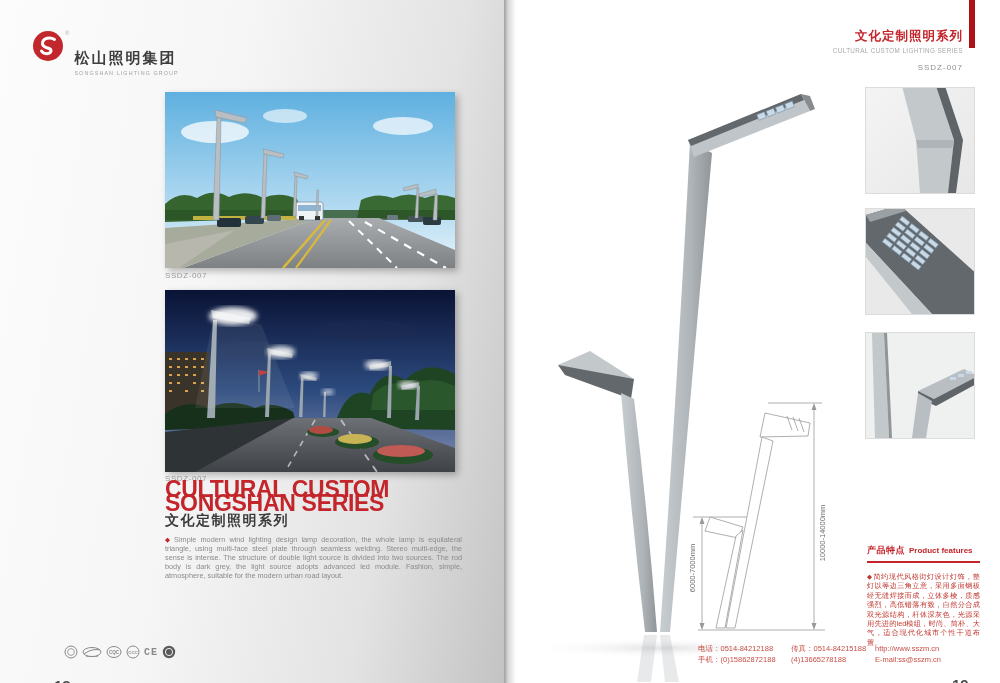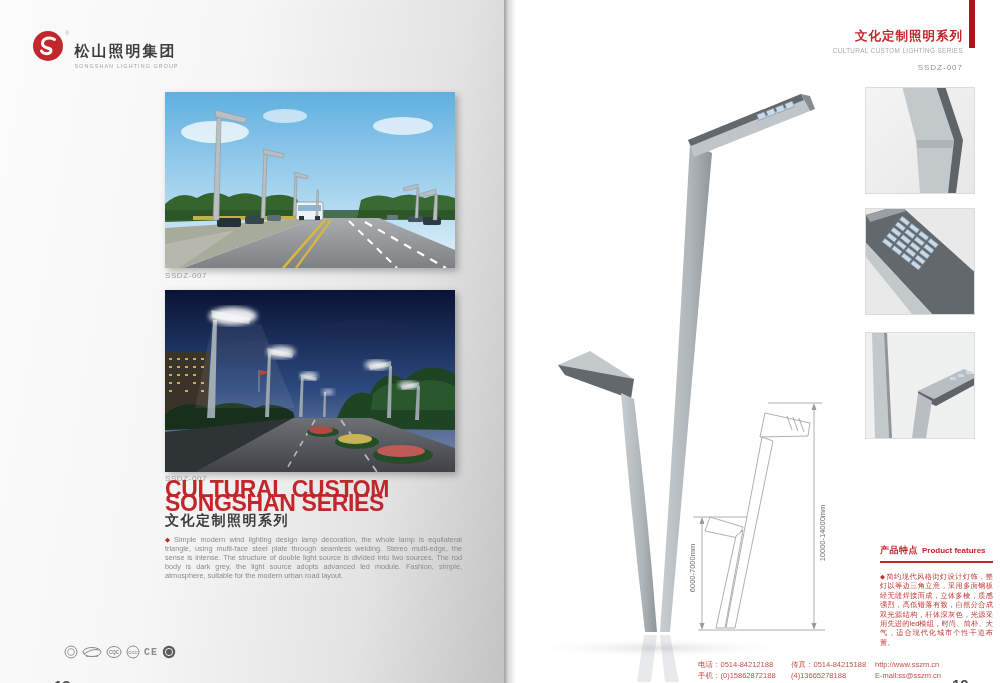--- a/index.html
+++ b/index.html
@@ -10,21 +10,21 @@
   .left-page { position:absolute; left:0; top:0; width:505px; height:683px;
     background:linear-gradient(100deg,#fcfcfc 0%,#f6f6f6 40%,#e3e3e3 75%,#c3c3c3 100%); }
   .gutter { position:absolute; left:504px; top:0; width:12px; height:683px;
     background:linear-gradient(to right,#9f9f9f 0%,#d9d9d9 35%,#ffffff 100%); }
   .right-page { position:absolute; left:516px; top:0; width:484px; height:683px; background:#fff; }
 
   
   .logo-wrap { position:absolute; left:32px; top:30px; display:flex; align-items:flex-start; }
   .logo-mark { width:32px; height:32px; }
   .logo-reg { font-size:6px; color:#b0b0b0; margin-left:1px; }
-  .logo-text { margin-left:5px; margin-top:12px; }
+  .logo-text { margin-left:5px; margin-top:19px; }
   .logo-cn { font-size:15px; font-weight:bold; color:#3e3e3e; letter-spacing:2px; }
   .logo-en { font-size:5.4px; color:#a2a2a2; letter-spacing:1.1px; margin-top:2px; }
 
   
   .photo { position:absolute; left:165px; width:290px; box-shadow:3px 3px 7px rgba(0,0,0,.28); }
   .photo svg { display:block; }
   .photo1 { top:92px; height:176px; }
   .photo2 { top:290px; height:182px; }
   .photo-label { position:absolute; left:165px; font-size:8px; color:#9a9a9a; letter-spacing:.6px; }
   .label1 { top:271px; }
@@ -57,30 +57,30 @@
   
   .render { position:absolute; left:505px; top:0; width:495px; height:683px; }
 
   
   .thumb { position:absolute; left:865px; width:110px; height:107px; border:1px solid #dcdcdc;
     background:linear-gradient(135deg,#f4f4f4,#e7e7e7); overflow:hidden; }
   .thumb svg { display:block; }
   .thumb1 { top:87px; } .thumb2 { top:208px; } .thumb3 { top:332px; }
 
   
-  .features { position:absolute; left:867px; top:544px; width:113px;margin-left:13px; }
+  .features { position:absolute; left:867px; top:544px; width:113px; }
   .features-head { display:flex; align-items:baseline; gap:4px; }
   .features-cn { font-size:9px; font-weight:bold; color:#c3252b; letter-spacing:.5px; }
   .features-en { font-size:8px; font-weight:bold; color:#c3252b; }
   .features-rule { height:2px; background:#c3252b; margin-top:4px; }
   .features-body { margin-top:9px; font-size:7.2px; line-height:9.4px; color:#c0362f; text-align:justify; }
   .features-body .bullet { font-size:6.5px; margin-right:1px; }
 
   
-  .contact { position:absolute; left:698px; top:643px; font-size:7.5px; color:#c75048; line-height:11px;margin-top:16px; }
+  .contact { position:absolute; left:698px; top:643px; font-size:7.5px; color:#c75048; line-height:11px; }
   .contact-row { display:flex; }
   .contact-row span { display:block; }
   .c1 { width:93px; } .c2 { width:84px; } .c3 { width:auto; }
 </style>
 </head>
 <body>
 
 <div id="canvas">
 
   <div class="left-page"></div>

